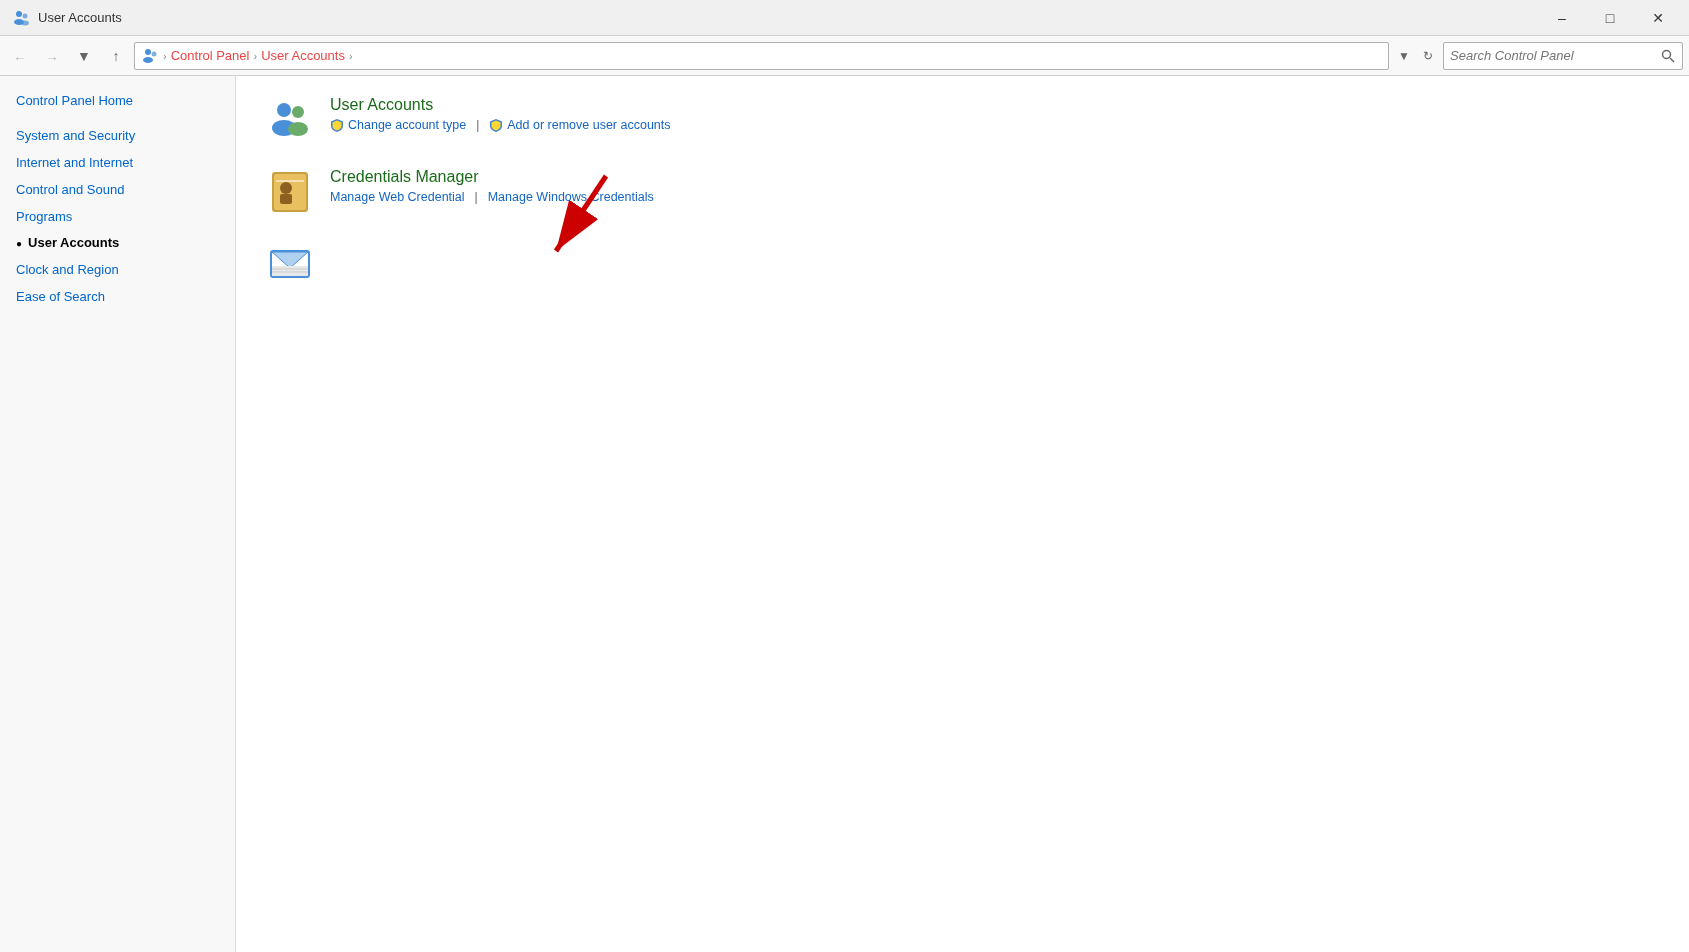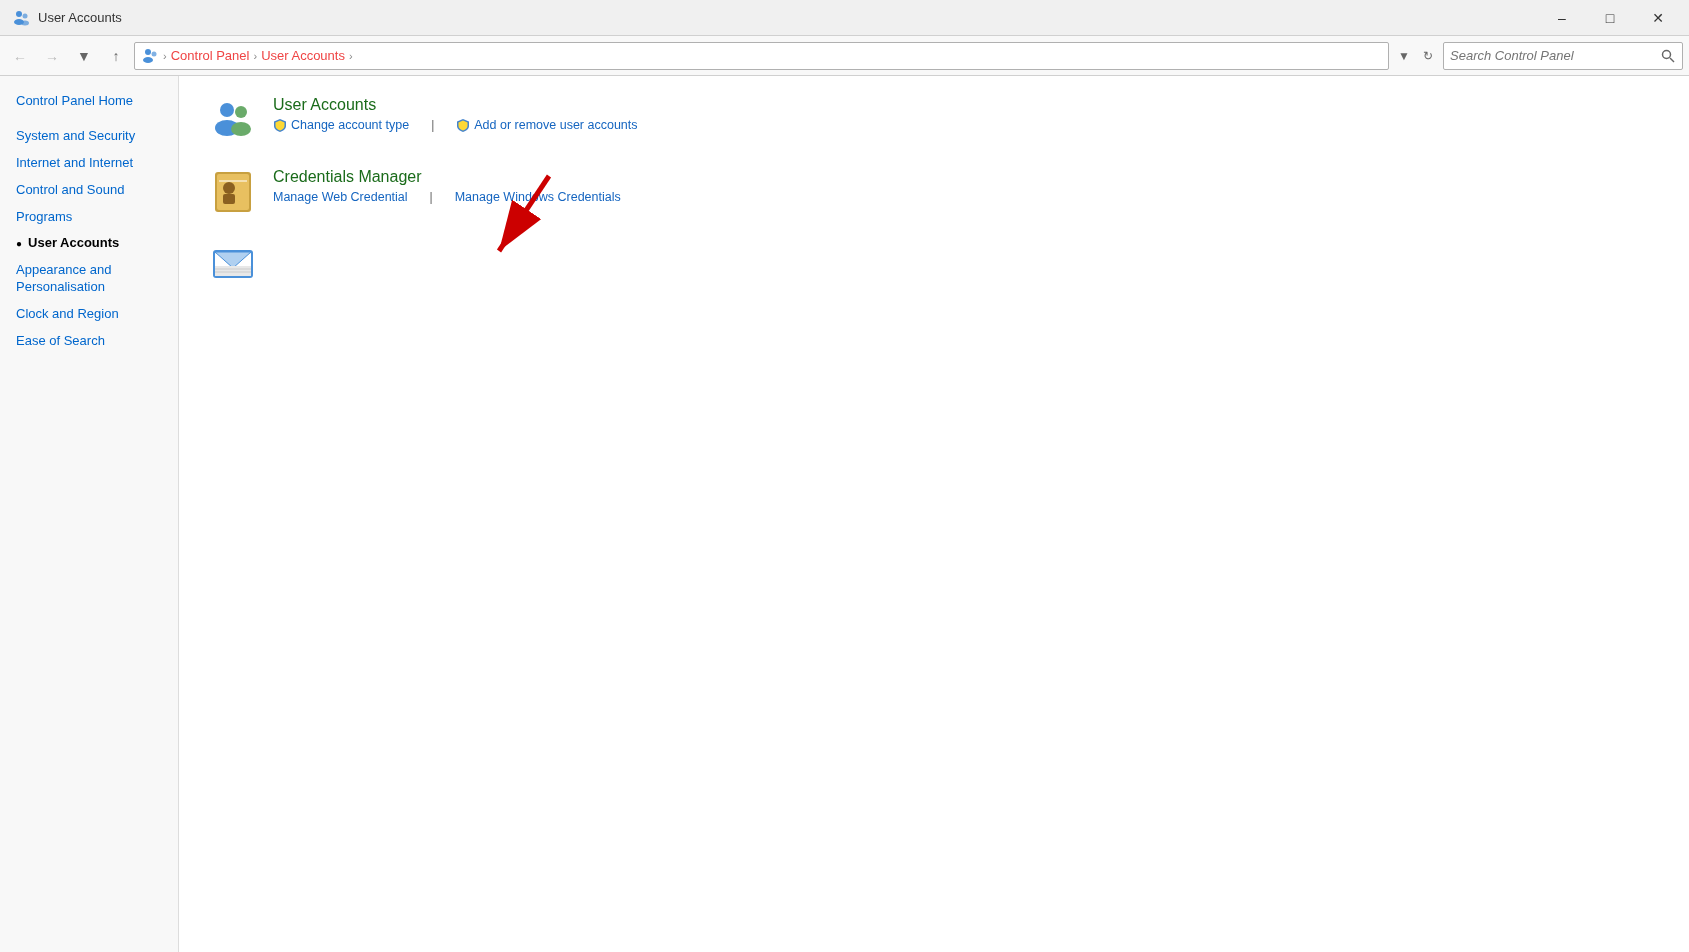--- a/index.html
+++ b/index.html
@@ -150,21 +150,21 @@
     }
 
     
     .main-container {
       display: flex;
       height: calc(952px - 36px - 40px);
     }
 
     
     .sidebar {
-      width: 179px;
+      width: 236px;
       background: #f8f8f8;
       border-right: 1px solid #ddd;
       padding: 12px 0;
     }
     .sidebar-item {
       padding: 5px 16px 5px 16px;
       cursor: pointer;
       color: #0066cc;
       font-size: 13px;
       display: flex;
@@ -206,21 +206,21 @@
     .section-title {
       font-size: 16px;
       color: #1a6b1a;
       font-weight: normal;
       margin-bottom: 4px;
       cursor: pointer;
     }
     .section-links {
       display: flex;
       align-items: flex-start;
-      gap: 16px;
+      gap: 4px;
       flex-wrap: wrap;
     }
     .section-link {
       color: #1565c0;
       font-size: 12.5px;
       cursor: pointer;
       display: flex;
       align-items: center;
       gap: 4px;
     }
@@ -308,23 +308,20 @@
     </div>
     <div class="sidebar-item">
       <span>Control and Sound</span>
     </div>
     <div class="sidebar-item">
       <span>Programs</span>
     </div>
     <div class="sidebar-item active">
       <span class="sidebar-bullet">●</span>
       <span>User Accounts</span>
-    </div>
-    <div class="sidebar-item">
-      <span>Appearance and<br>Personalisation</span>
     </div>
     <div class="sidebar-item">
       <span>Clock and Region</span>
     </div>
     <div class="sidebar-item">
       <span>Ease of Search</span>
     </div>
   </div>
 
   <div class="content-area">

